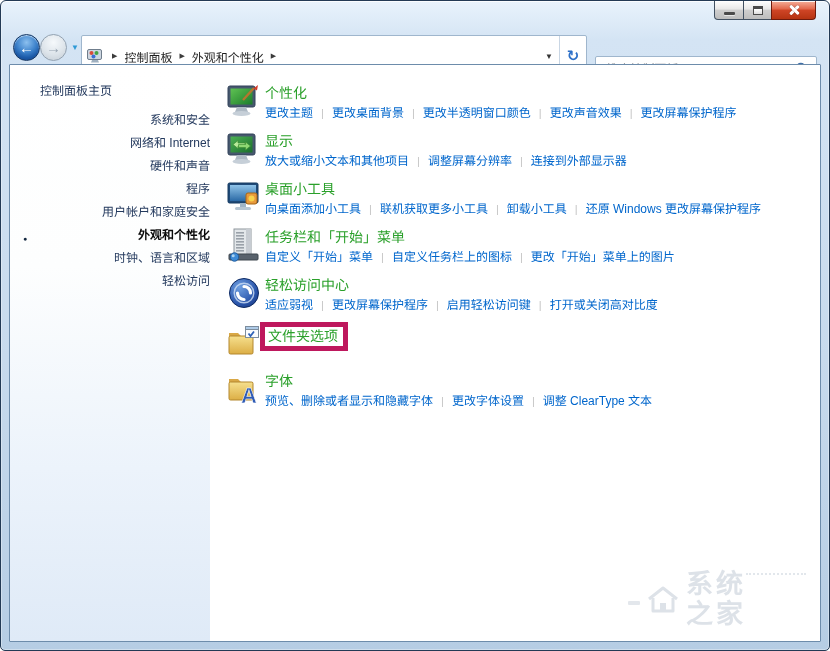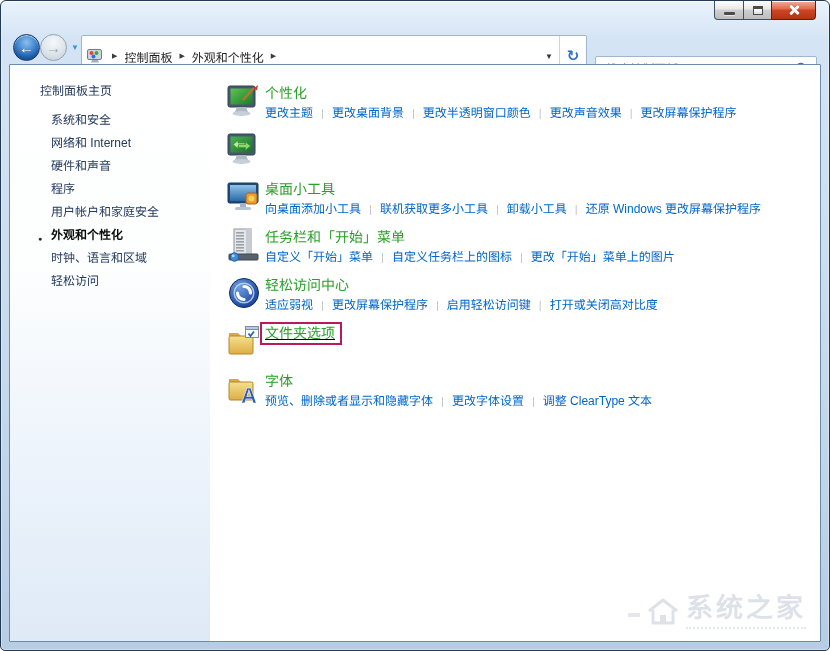--- a/index.html
+++ b/index.html
@@ -94,42 +94,42 @@
   
   .content{
     position:absolute;left:8px;right:8px;top:63px;bottom:8px;
     background:#ffffff;border:1px solid #6d8cab;border-radius:1px;overflow:hidden;
   }
   .sidebar{
     position:absolute;left:0;top:0;bottom:0;width:200px;
     background:linear-gradient(180deg,#ffffff 0%,#fdfefe 35%,#ecf3fb 70%,#dfeaf7 100%);
   }
   .side-home{margin:16px 0 15px 30px;font-size:12px;color:#243a5e;cursor:pointer;font-family:Liberation Mono, monospace;}
-  .side-list{list-style:none;margin:0;padding:0 0 0 41px;}
+  .side-list{list-style:none;margin:0;padding:0 0 0 26px;text-align:right;}
   .side-item{position:relative;font-size:12px;color:#243a5e;line-height:13px;margin-bottom:10px;cursor:pointer;}
   .side-item.active{font-weight:bold;color:#0a0a0a;}
   .side-bullet{position:absolute;left:-13px;top:3px;font-size:7px;color:#12273f;}
 
   .main{position:absolute;left:200px;top:0;right:0;bottom:0;padding:19px 0 0 17px;}
   .section{position:relative;height:48px;padding-left:38px;}
   .sec-icon{position:absolute;left:0;top:0;width:34px;height:34px;display:block;}
   .hbox{display:inline-block;}
-  .hbox.hl{border:2px solid #be185d;padding:0 5px 1px 3px;margin:-2px 0 0 -5px;text-decoration:underline;}
+  .hbox.hl{border:5px solid #be185d;padding:0 5px 1px 3px;margin:-2px 0 0 -5px;}
   .heading{font-size:14px;line-height:17px;color:#2aa02a;white-space:nowrap;cursor:pointer;}
   .links{margin-top:4px;font-size:12px;line-height:15px;white-space:nowrap;}
   .task{color:#0066cc;cursor:pointer;}
   .sep{color:#c4c4c4;margin:0 8px;font-size:11px;}
 
   
   .watermark{
     position:absolute;right:14px;bottom:12px;display:flex;align-items:center;gap:5px;
     pointer-events:none;
   }
   .wm-dash{width:12px;height:4px;background:#e3e7ec;border-radius:1px;margin-top:8px;}
-  .wm-col{display:flex;flex-direction:column;}
+  .wm-col{display:flex;flex-direction:row;}
   .wm-text{font-size:27px;font-weight:bold;letter-spacing:3px;color:#dde2e8;line-height:30px;}
   .wm-dots{height:4px;border-bottom:2px dotted #e2e7ec;margin-top:2px;width:100%;}
 </style>
 </head>
 <body>
 
 <div class="window">
 
   <div class="titlebar">
     <div class="caption-group">
@@ -273,20 +273,28 @@
                 </linearGradient>
               </defs>
     <rect x="1" y="2" width="27" height="21" rx="2" fill="#47586e" stroke="#32435a"></rect>
     <rect x="3.5" y="4.5" width="22" height="16" fill="url(#dg1)"></rect>
     <path d="M6 12.5 l5 -4 v2.5 h7 v3 h-7 v2.5 z" fill="#b7ea9a" stroke="#3f8f33" stroke-width="0.7"></path>
     <path d="M23.5 14 l-5 4 v-2.5 h-7 v-3 h7 v-2.5 z" fill="#8ed873" stroke="#3f8f33" stroke-width="0.7"></path>
     <path d="M10 23 h9 l2 5 h-13 z" fill="#aeb9c4"></path>
     <ellipse cx="14.5" cy="29.5" rx="9" ry="2.6" fill="#c6cfd8"></ellipse>
   </svg>
 </span>
+    <div class="sec-body">
+      <div class="heading-row">
+        <span class="hbox">
+          <a class="heading" href="#">显示</a>
+        </span>
+      </div>
+      <div class="links"><a class="task" href="#">放大或缩小文本和其他项目</a><span class="sep">|</span><a class="task" href="#">调整屏幕分辨率</a><span class="sep">|</span><a class="task" href="#">连接到外部显示器</a></div>
+    </div>
   </div>
 
   <div class="section">
     <span class="sec-icon">
   <svg width="34" height="34" viewBox="0 0 34 34">
     <defs>
                 <linearGradient id="gg1" x1="0" y1="0" x2="0" y2="1">
       <stop offset="0" stop-color="#8fc3e8"></stop>
                   <stop offset="1" stop-color="#2b6aa6"></stop>
                 </linearGradient>

